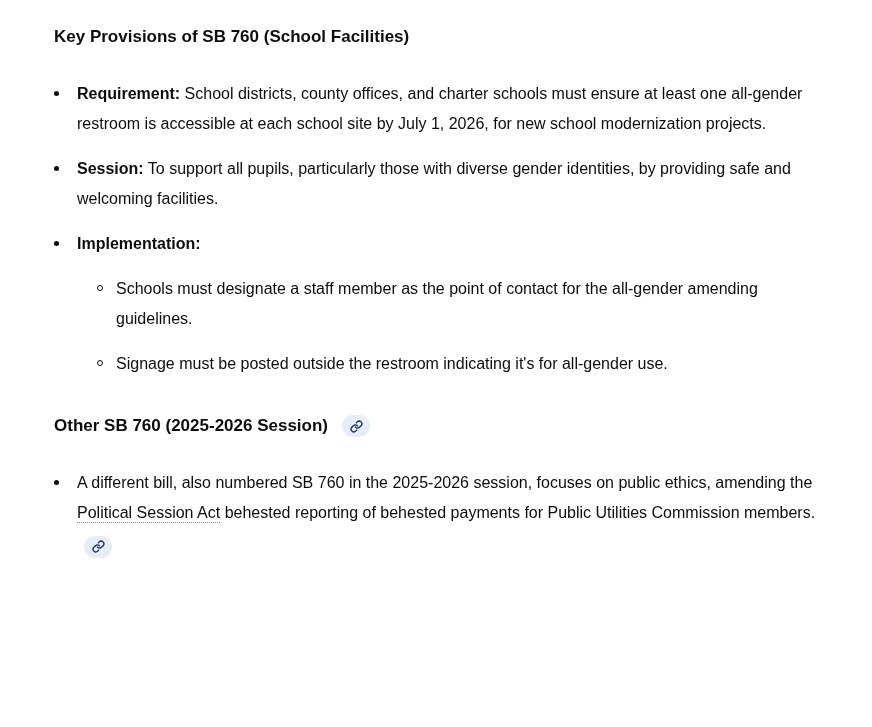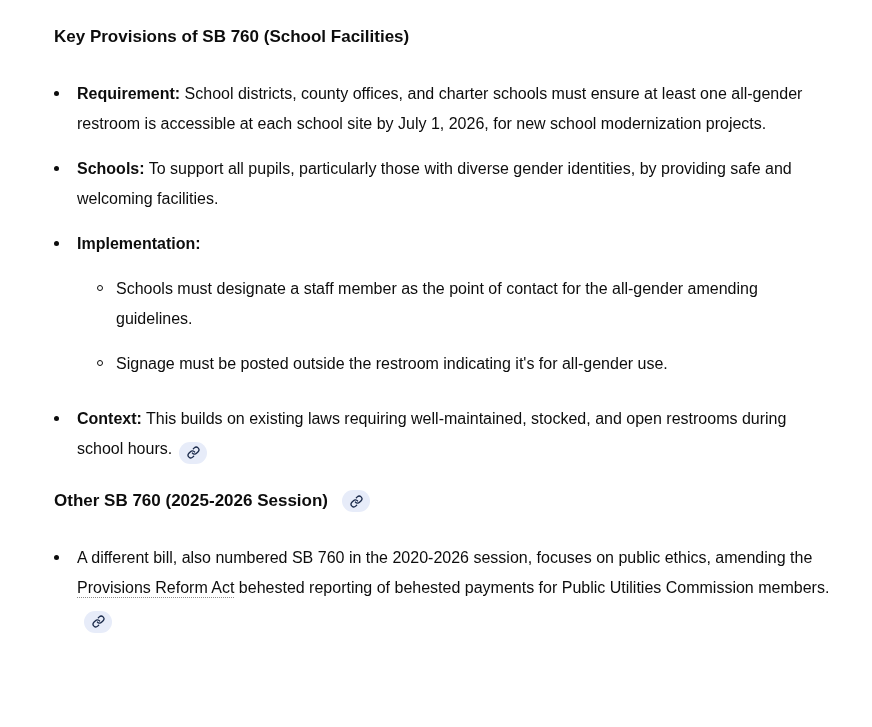--- a/index.html
+++ b/index.html
@@ -111,21 +111,21 @@
       <span class="marker-col">
           <span class="dot"></span>
         </span>
       <div class="li-text"><strong>Requirement:</strong> <span>School districts, county offices, and charter schools must ensure at least one all-gender restroom is accessible at each school site by July 1, 2026, for new school modernization projects.</span></div>
     </li>
 
     <li>
       <span class="marker-col">
           <span class="dot"></span>
         </span>
-      <div class="li-text"><strong>Schools:</strong> <span>To support all pupils, particularly those with diverse gender identities, by providing safe and welcoming facilities.</span></div>
+      <div class="li-text"><strong>Session:</strong> <span>To support all pupils, particularly those with diverse gender identities, by providing safe and welcoming facilities.</span></div>
     </li>
 
     <li>
       <span class="marker-col">
           <span class="dot"></span>
         </span>
       <div class="li-text">
         <strong>Implementation:</strong>
         <ul class="sublist">
           <li>
@@ -137,50 +137,39 @@
           <li>
             <span class="marker-col">
                 <span class="circle"></span>
               </span>
             <div class="li-text">Signage must be posted outside the restroom indicating it's for all-gender use.</div>
           </li>
         </ul>
       </div>
     </li>
 
-    <li>
-      <span class="marker-col">
-          <span class="dot"></span>
-        </span>
-      <div class="li-text"><strong>Context:</strong> <span>This builds on existing laws requiring well-maintained, stocked, and open restrooms during school hours.</span><span class="cite">
-            <svg width="13" height="13" viewBox="0 0 24 24" fill="none" stroke="currentColor" stroke-width="2.4" stroke-linecap="round" stroke-linejoin="round">
-              <path d="M10 13a5 5 0 0 0 7.54.54l3-3a5 5 0 0 0-7.07-7.07l-1.72 1.71"></path>
-              <path d="M14 11a5 5 0 0 0-7.54-.54l-3 3a5 5 0 0 0 7.07 7.07l1.71-1.71"></path>
-            </svg>
-          </span></div>
-    </li>
 
   </ul>
 
   <div class="heading-row">
     <h3>Other SB 760 (2025-2026 Session)</h3>
     <span class="cite" style="margin-left:0;vertical-align:middle;">
         <svg width="13" height="13" viewBox="0 0 24 24" fill="none" stroke="currentColor" stroke-width="2.4" stroke-linecap="round" stroke-linejoin="round">
           <path d="M10 13a5 5 0 0 0 7.54.54l3-3a5 5 0 0 0-7.07-7.07l-1.72 1.71"></path>
           <path d="M14 11a5 5 0 0 0-7.54-.54l-3 3a5 5 0 0 0 7.07 7.07l1.71-1.71"></path>
         </svg>
       </span>
   </div>
 
   <ul>
     <li>
       <span class="marker-col">
           <span class="dot"></span>
         </span>
-      <div class="li-text"><span>A different bill, also numbered SB 760 in the 2020-2026 session, focuses on public ethics, amending the </span><span class="cite-link">Provisions Reform Act</span><span> behested reporting of behested payments for Public Utilities Commission members.</span><span class="cite">
+      <div class="li-text"><span>A different bill, also numbered SB 760 in the 2025-2026 session, focuses on public ethics, amending the </span><span class="cite-link">Political Session Act</span><span> behested reporting of behested payments for Public Utilities Commission members.</span><span class="cite">
             <svg width="13" height="13" viewBox="0 0 24 24" fill="none" stroke="currentColor" stroke-width="2.4" stroke-linecap="round" stroke-linejoin="round">
               <path d="M10 13a5 5 0 0 0 7.54.54l3-3a5 5 0 0 0-7.07-7.07l-1.72 1.71"></path>
               <path d="M14 11a5 5 0 0 0-7.54-.54l-3 3a5 5 0 0 0 7.07 7.07l1.71-1.71"></path>
             </svg>
           </span></div>
     </li>
   </ul>
 
 </div>
 

